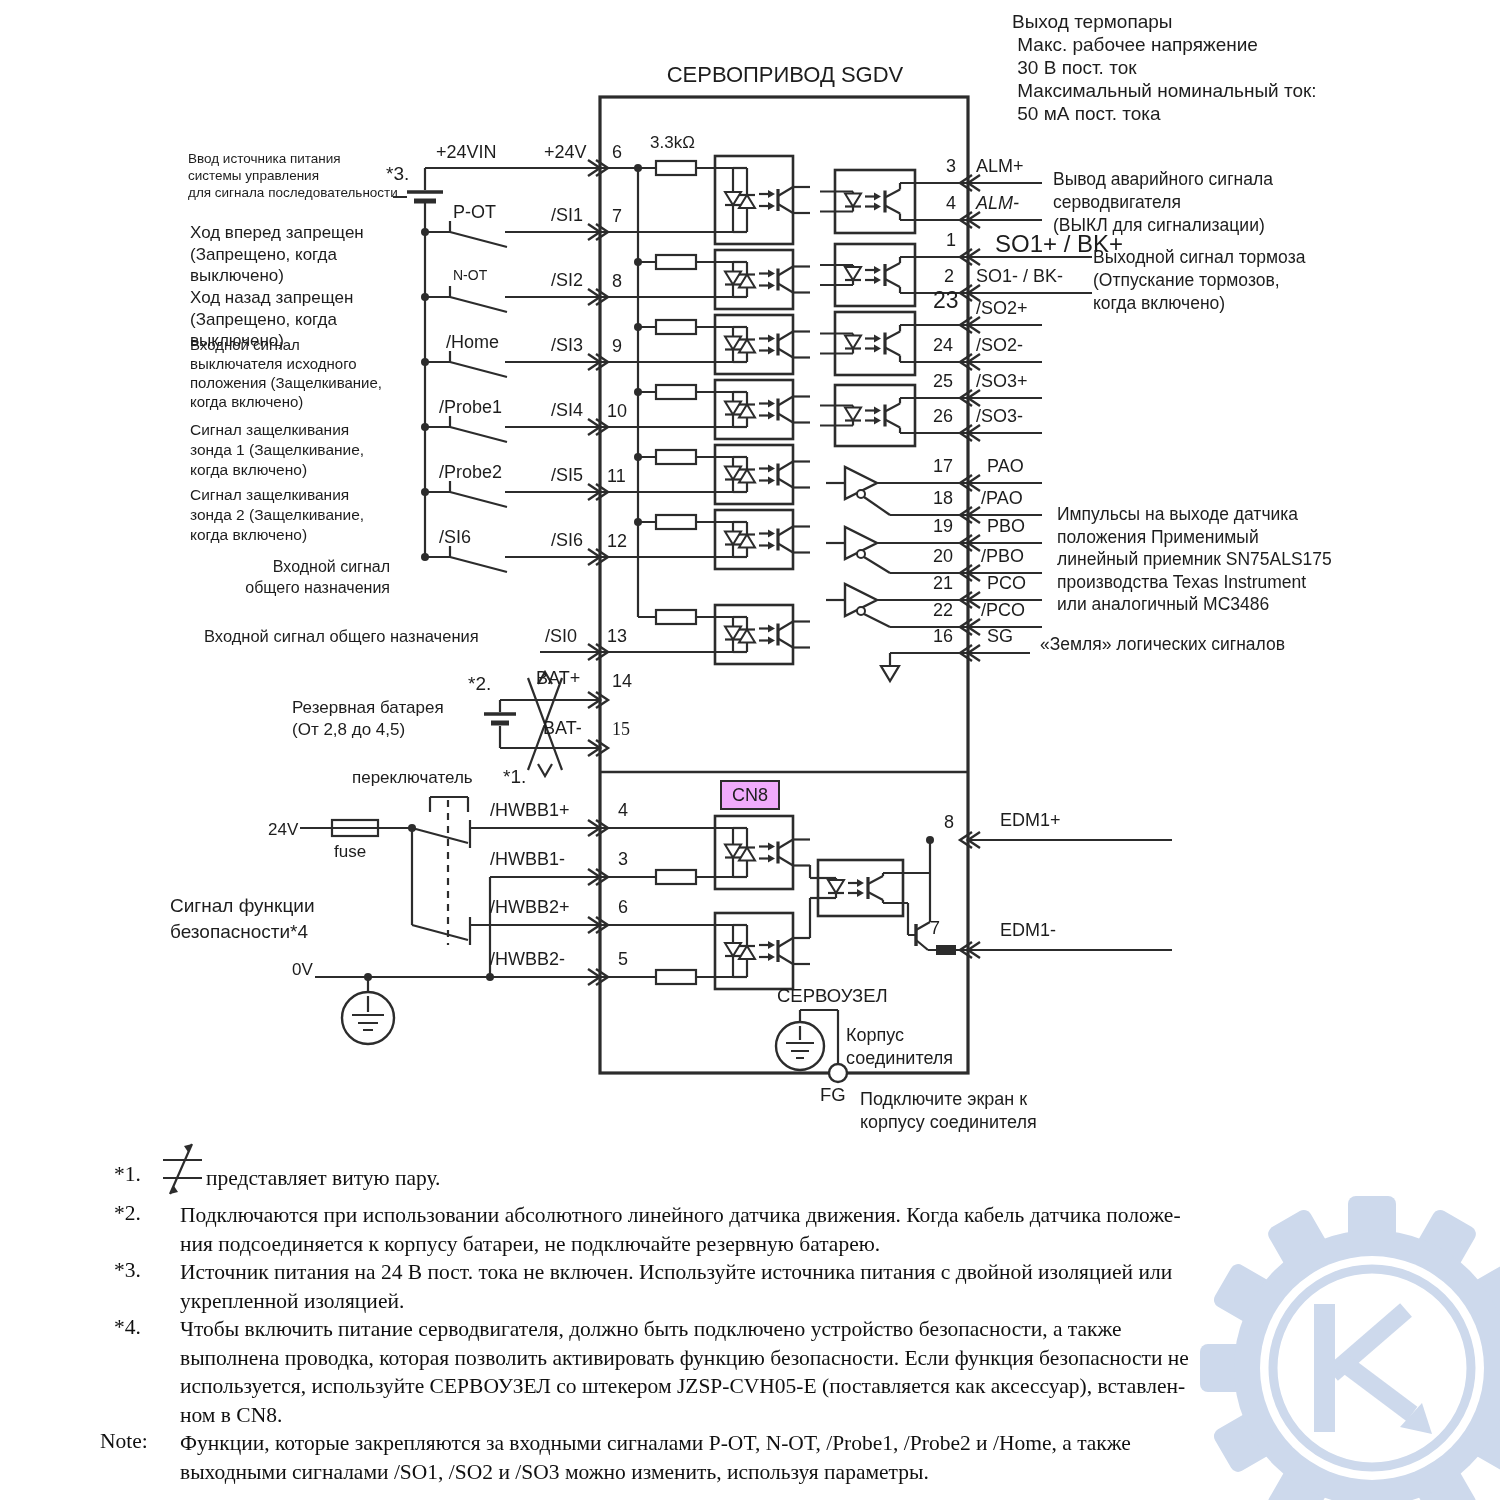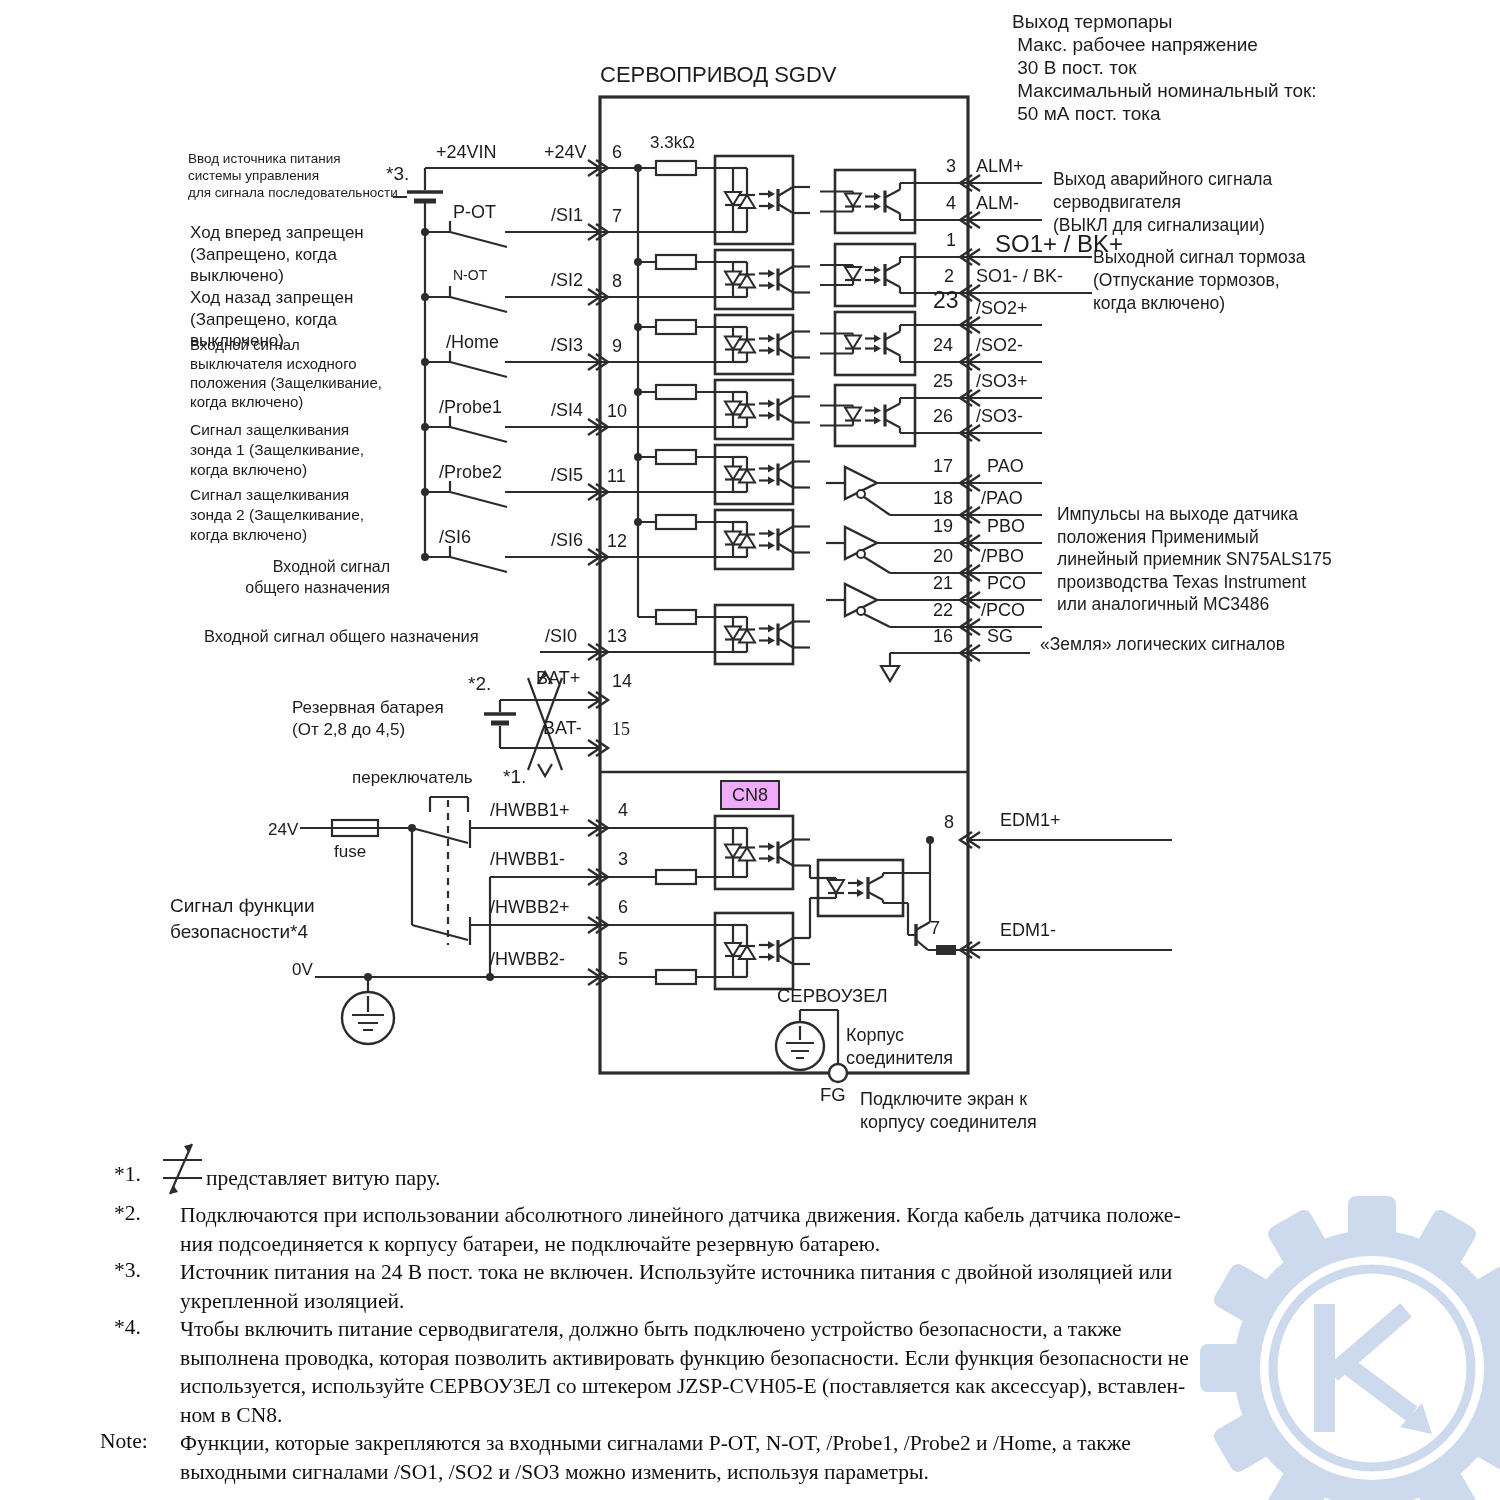--- a/index.html
+++ b/index.html
@@ -438,21 +438,21 @@
         <rect x="656" y="320" width="40" height="14" fill="#fff" stroke="#2c2c2c" stroke-width="2.2"></rect>
         <rect x="656" y="385" width="40" height="14" fill="#fff" stroke="#2c2c2c" stroke-width="2.2"></rect>
         <rect x="656" y="450" width="40" height="14" fill="#fff" stroke="#2c2c2c" stroke-width="2.2"></rect>
         <rect x="656" y="515" width="40" height="14" fill="#fff" stroke="#2c2c2c" stroke-width="2.2"></rect>
         <rect x="656" y="610" width="40" height="14" fill="#fff" stroke="#2c2c2c" stroke-width="2.2"></rect>
         <rect x="656" y="870" width="40" height="14" fill="#fff" stroke="#2c2c2c" stroke-width="2.2"></rect>
         <rect x="656" y="970" width="40" height="14" fill="#fff" stroke="#2c2c2c" stroke-width="2.2"></rect>
       </g>
   </svg>
 
-  <div class="lbl" style="left:600px;top:62px;width:370px;font-size:22px;">СЕРВОПРИВОД SGDV</div>
+  <div class="lbl" style="left:600px;top:62px;width:370px;text-align:center;font-size:22px;">СЕРВОПРИВОД SGDV</div>
   <div class="lbl" style="left:1012px;top:10px;font-size:19px;line-height:23px;">Выход термопары
  Макс. рабочее напряжение
  30 В пост. ток
  Максимальный номинальный ток:
  50 мА пост. тока</div>
   <div class="lbl" style="left:650px;top:133px;font-size:17px;">3.3kΩ</div>
 
   <div class="lbl" style="left:188px;top:150px;font-size:13.5px;line-height:17px;">Ввод источника питания
 системы управления
 для сигнала последовательности</div>
@@ -537,38 +537,38 @@
   <div class="lbl" style="left:933px;top:488px;font-size:18px;">18</div>
   <div class="lbl" style="left:933px;top:516px;font-size:18px;">19</div>
   <div class="lbl" style="left:933px;top:546px;font-size:18px;">20</div>
   <div class="lbl" style="left:933px;top:573px;font-size:18px;">21</div>
   <div class="lbl" style="left:933px;top:600px;font-size:18px;">22</div>
   <div class="lbl" style="left:933px;top:626px;font-size:18px;">16</div>
   <div class="lbl" style="left:944px;top:812px;font-size:18px;">8</div>
   <div class="lbl" style="left:930px;top:918px;font-size:18px;">7</div>
 
   <div class="lbl" style="left:976px;top:156px;font-size:18px;">ALM+</div>
-  <div class="lbl" style="left:976px;top:193px;font-size:18px;">ALM-</div>
+  <div class="lbl" style="left:976px;top:193px;font-size:18px;font-style:italic;">ALM-</div>
   <div class="lbl" style="left:976px;top:230px;font-size:24px;margin-left:19px;">SO1+ / BK+</div>
   <div class="lbl" style="left:976px;top:266px;font-size:18px;">SO1- / BK-</div>
   <div class="lbl" style="left:976px;top:298px;font-size:18px;">/SO2+</div>
   <div class="lbl" style="left:976px;top:335px;font-size:18px;">/SO2-</div>
   <div class="lbl" style="left:976px;top:371px;font-size:18px;">/SO3+</div>
   <div class="lbl" style="left:976px;top:406px;font-size:18px;">/SO3-</div>
   <div class="lbl" style="left:987px;top:456px;font-size:18px;">PAO</div>
   <div class="lbl" style="left:981px;top:488px;font-size:18px;">/PAO</div>
   <div class="lbl" style="left:987px;top:516px;font-size:18px;">PBO</div>
   <div class="lbl" style="left:981px;top:546px;font-size:18px;">/PBO</div>
   <div class="lbl" style="left:987px;top:573px;font-size:18px;">PCO</div>
   <div class="lbl" style="left:981px;top:600px;font-size:18px;">/PCO</div>
   <div class="lbl" style="left:987px;top:626px;font-size:18px;">SG</div>
   <div class="lbl" style="left:1000px;top:810px;font-size:18px;">EDM1+</div>
   <div class="lbl" style="left:1000px;top:920px;font-size:18px;">EDM1-</div>
 
-  <div class="lbl" style="left:1053px;top:168px;font-size:17.5px;line-height:23px;">Выход аварийного сигнала
+  <div class="lbl" style="left:1053px;top:168px;font-size:17.5px;line-height:23px;">Вывод аварийного сигнала
 серводвигателя
 (ВЫКЛ для сигнализации)</div>
   <div class="lbl" style="left:1093px;top:246px;font-size:17.5px;line-height:23px;">Выходной сигнал тормоза
 (Отпускание тормозов,
 когда включено)</div>
   <div class="lbl" style="left:1057px;top:503px;font-size:17.5px;line-height:22.5px;">Импульсы на выходе датчика
 положения Применимый
 линейный приемник SN75ALS175
 производства Texas Instrument
 или аналогичный MC3486</div>

